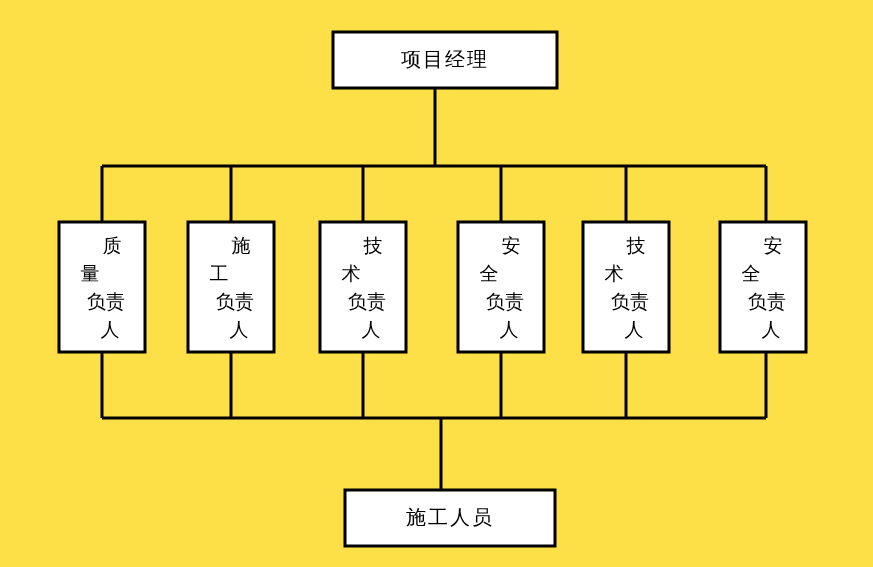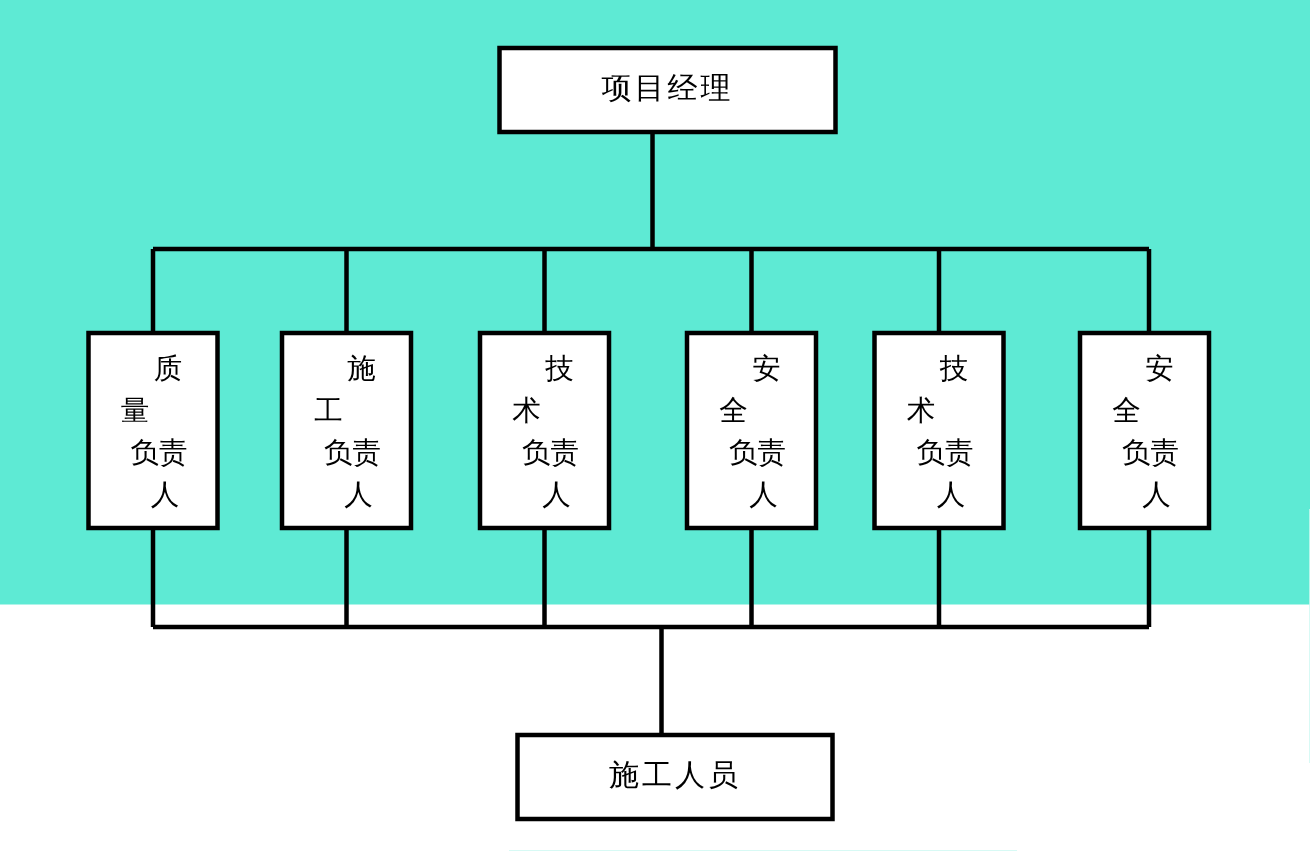--- a/index.html
+++ b/index.html
@@ -10,22 +10,22 @@
   }
   body {
     width: 873px;
     height: 567px;
     font-family: "Liberation Serif", "DejaVu Serif", serif;
     overflow: hidden;
   }
   #diagram-root {
     position: relative;
     width: 873px;
-    height: 403px;
-    background: #5eead4;
+    height: 567px;
+    background: #fde047;
   }
   svg#org-chart {
     display: block;
     width: 873px;
     height: 567px;
   }
   .node-box {
     fill: #ffffff;
     stroke: #000000;
     stroke-width: 3;

